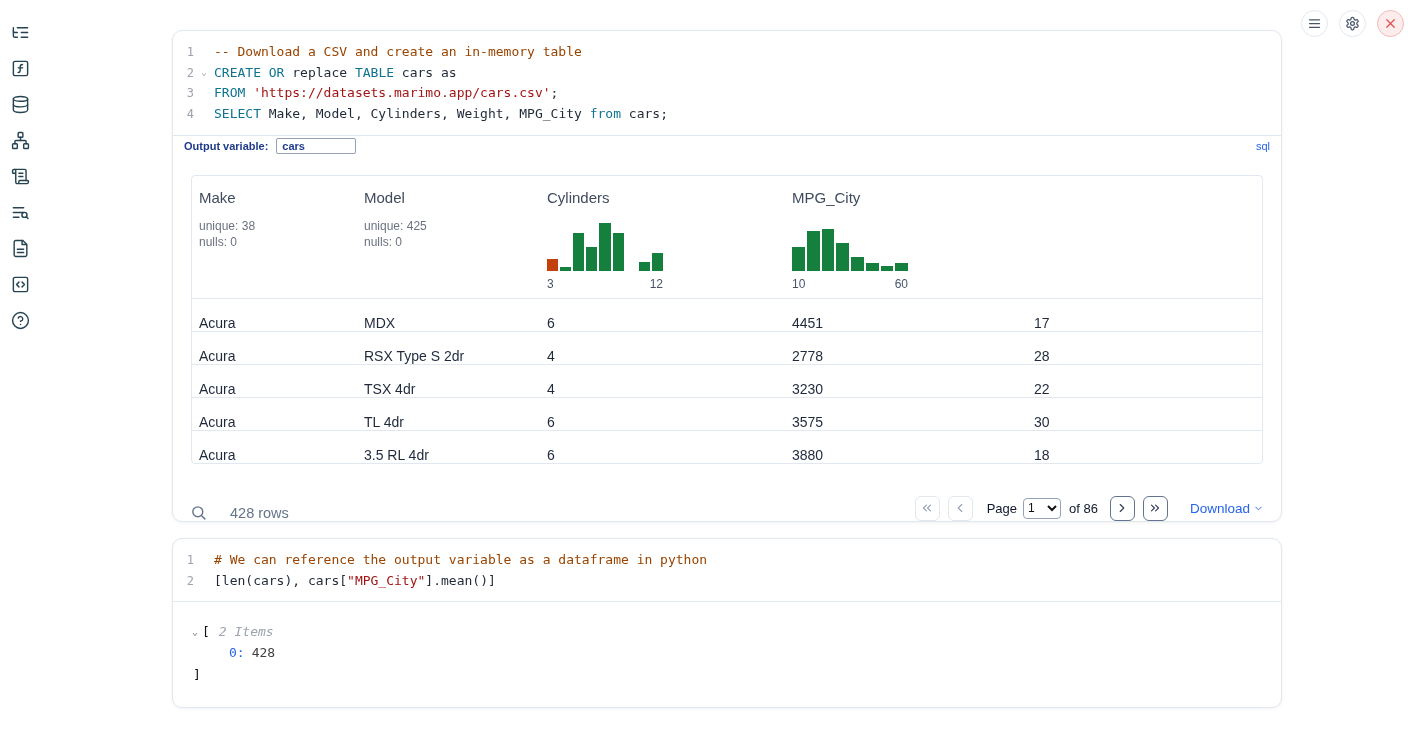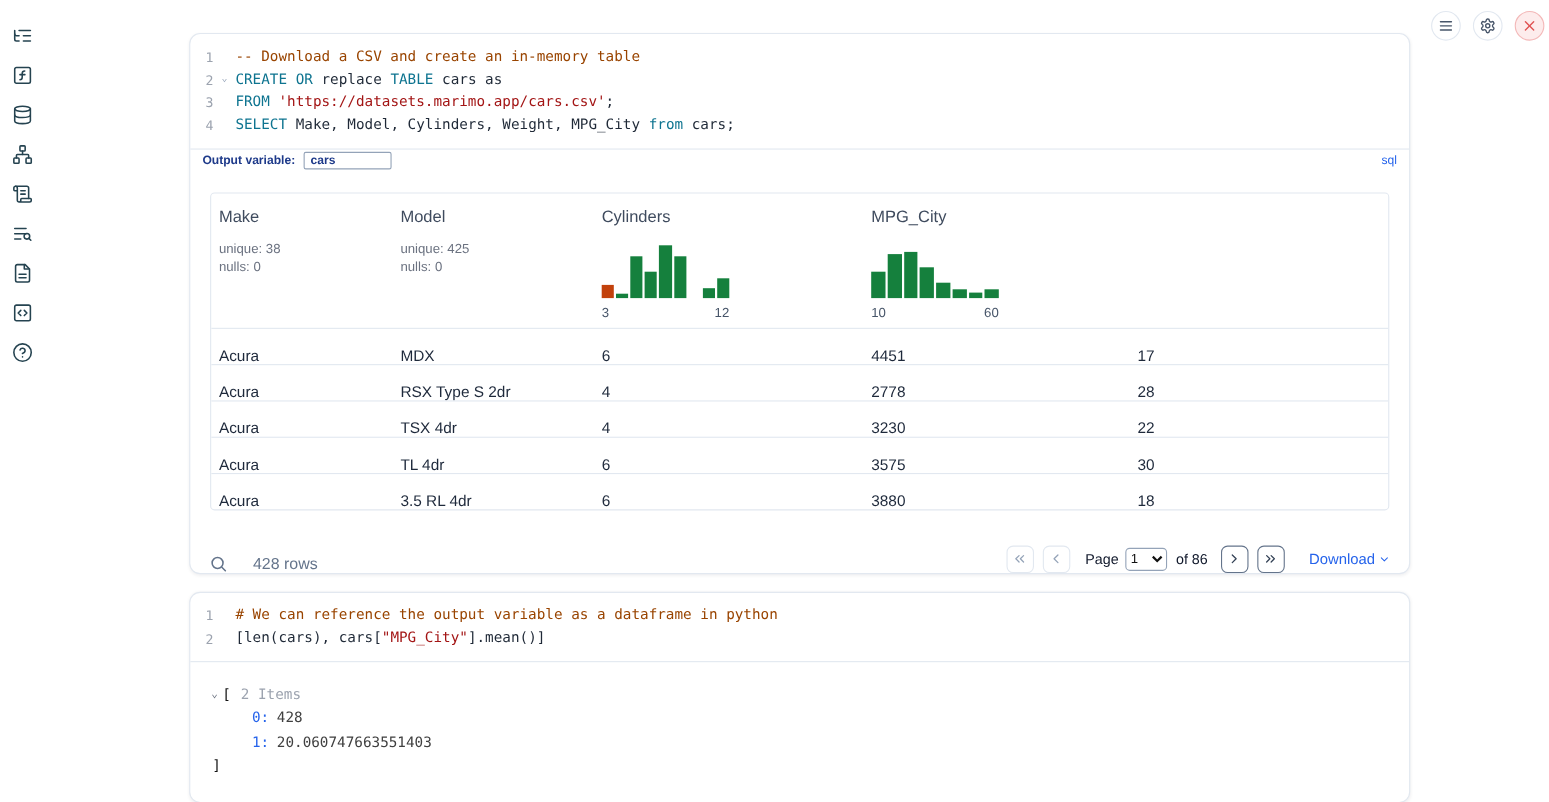--- a/index.html
+++ b/index.html
@@ -77,21 +77,21 @@
   .pg-of{margin-left:8px;margin-right:12px;font-size:13px;color:#0f172a}
   .download{margin-left:22px;display:flex;align-items:center;gap:3px;color:var(--blue);
     font-size:13.5px;cursor:pointer}
   .download svg{width:11px;height:11px;stroke:currentColor;fill:none;stroke-width:2;stroke-linecap:round;stroke-linejoin:round}
 
   
   .tree-wrap{border-top:1px solid var(--border);padding:20px 0 22px 19px;
     font-family:"DejaVu Sans Mono","Liberation Mono",monospace;font-size:13px;color:#111}
   .tree-head{line-height:20px;display:flex;align-items:center}
   .tree-chev{color:#6b7280;font-size:10px;margin-right:4px;cursor:pointer}
-  .titems{color:#9ca3af;margin-left:9px}
+  .titems{color:#9ca3af;font-style:italic;margin-left:9px}
   .tree-row{padding-left:37px;line-height:22.5px}
   .tkey{color:var(--blue)}
   .tval{margin-left:7px;color:#404040}
   .tree-close{line-height:20px;padding-left:1px}
 </style>
 </head>
 <body>
 
 <div class="sidebar">
   <div class="sb-icon">
@@ -370,19 +370,18 @@
         </div>
       </div>
     <div class="tree-wrap">
       <div class="tree-head">
         <span class="tree-chev">⌄</span>
         <span>[</span>
         <span class="titems">2 Items</span>
       </div>
       <div id="tree-entries">
           <div class="tree-row"><span class="tkey">0:</span><span class="tval">428</span></div>
-          <div class="tree-row"><span class="tkey">1:</span><span class="tval">20.060747663551403</span></div>
         </div>
       <div class="tree-close">]</div>
     </div>
   </div>
 
 </div>
 
 </body></html>

